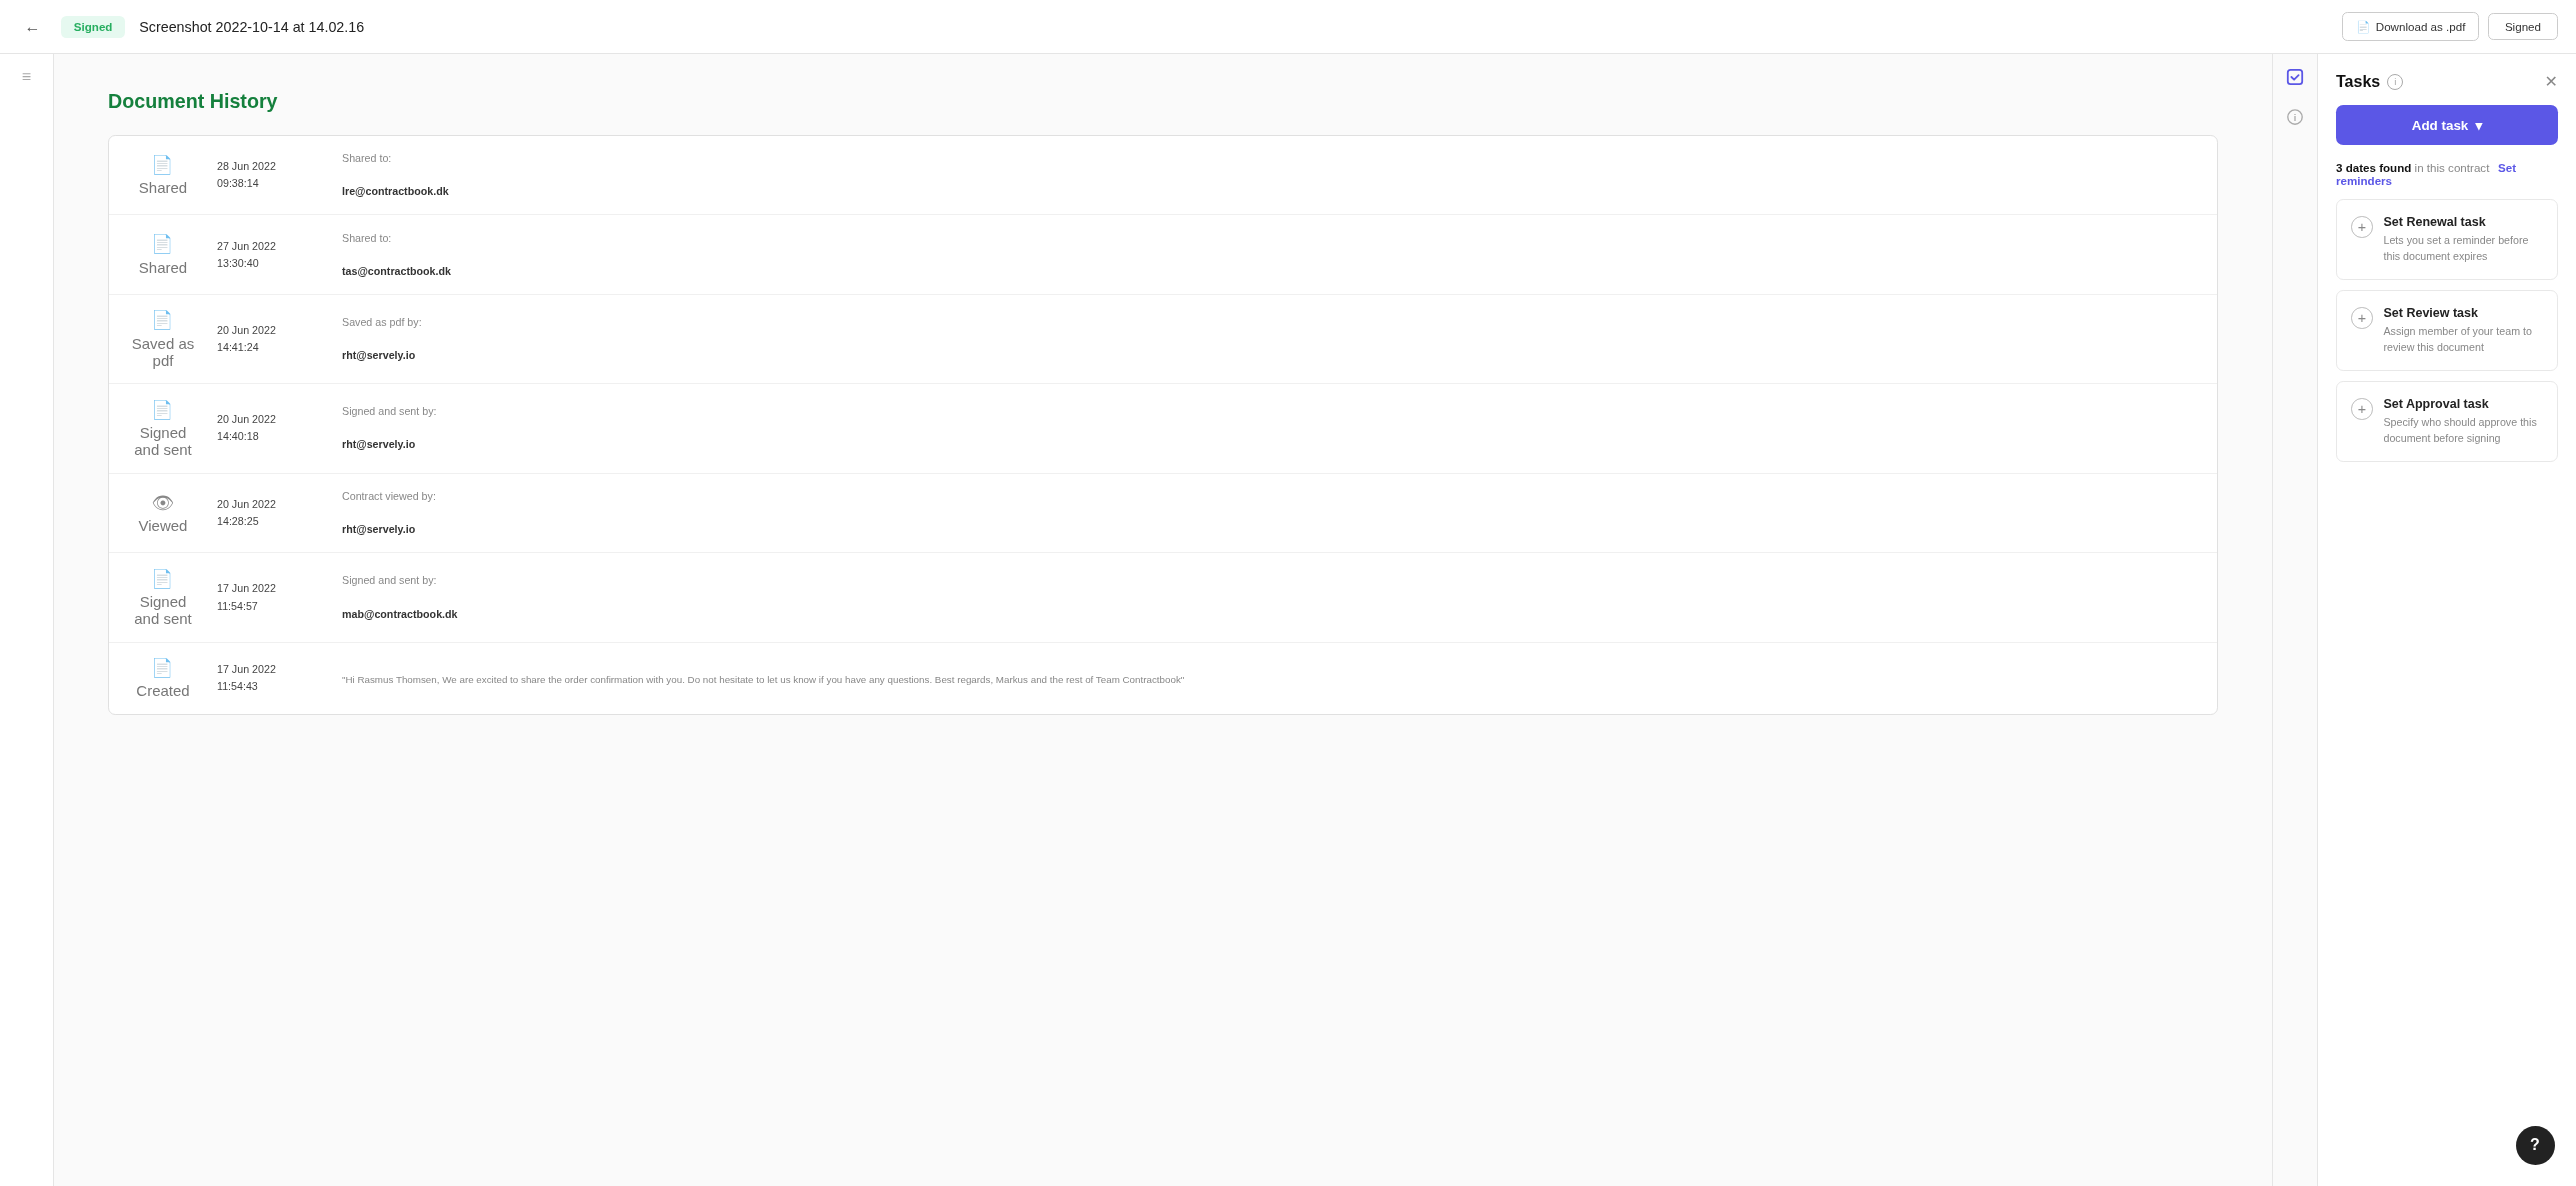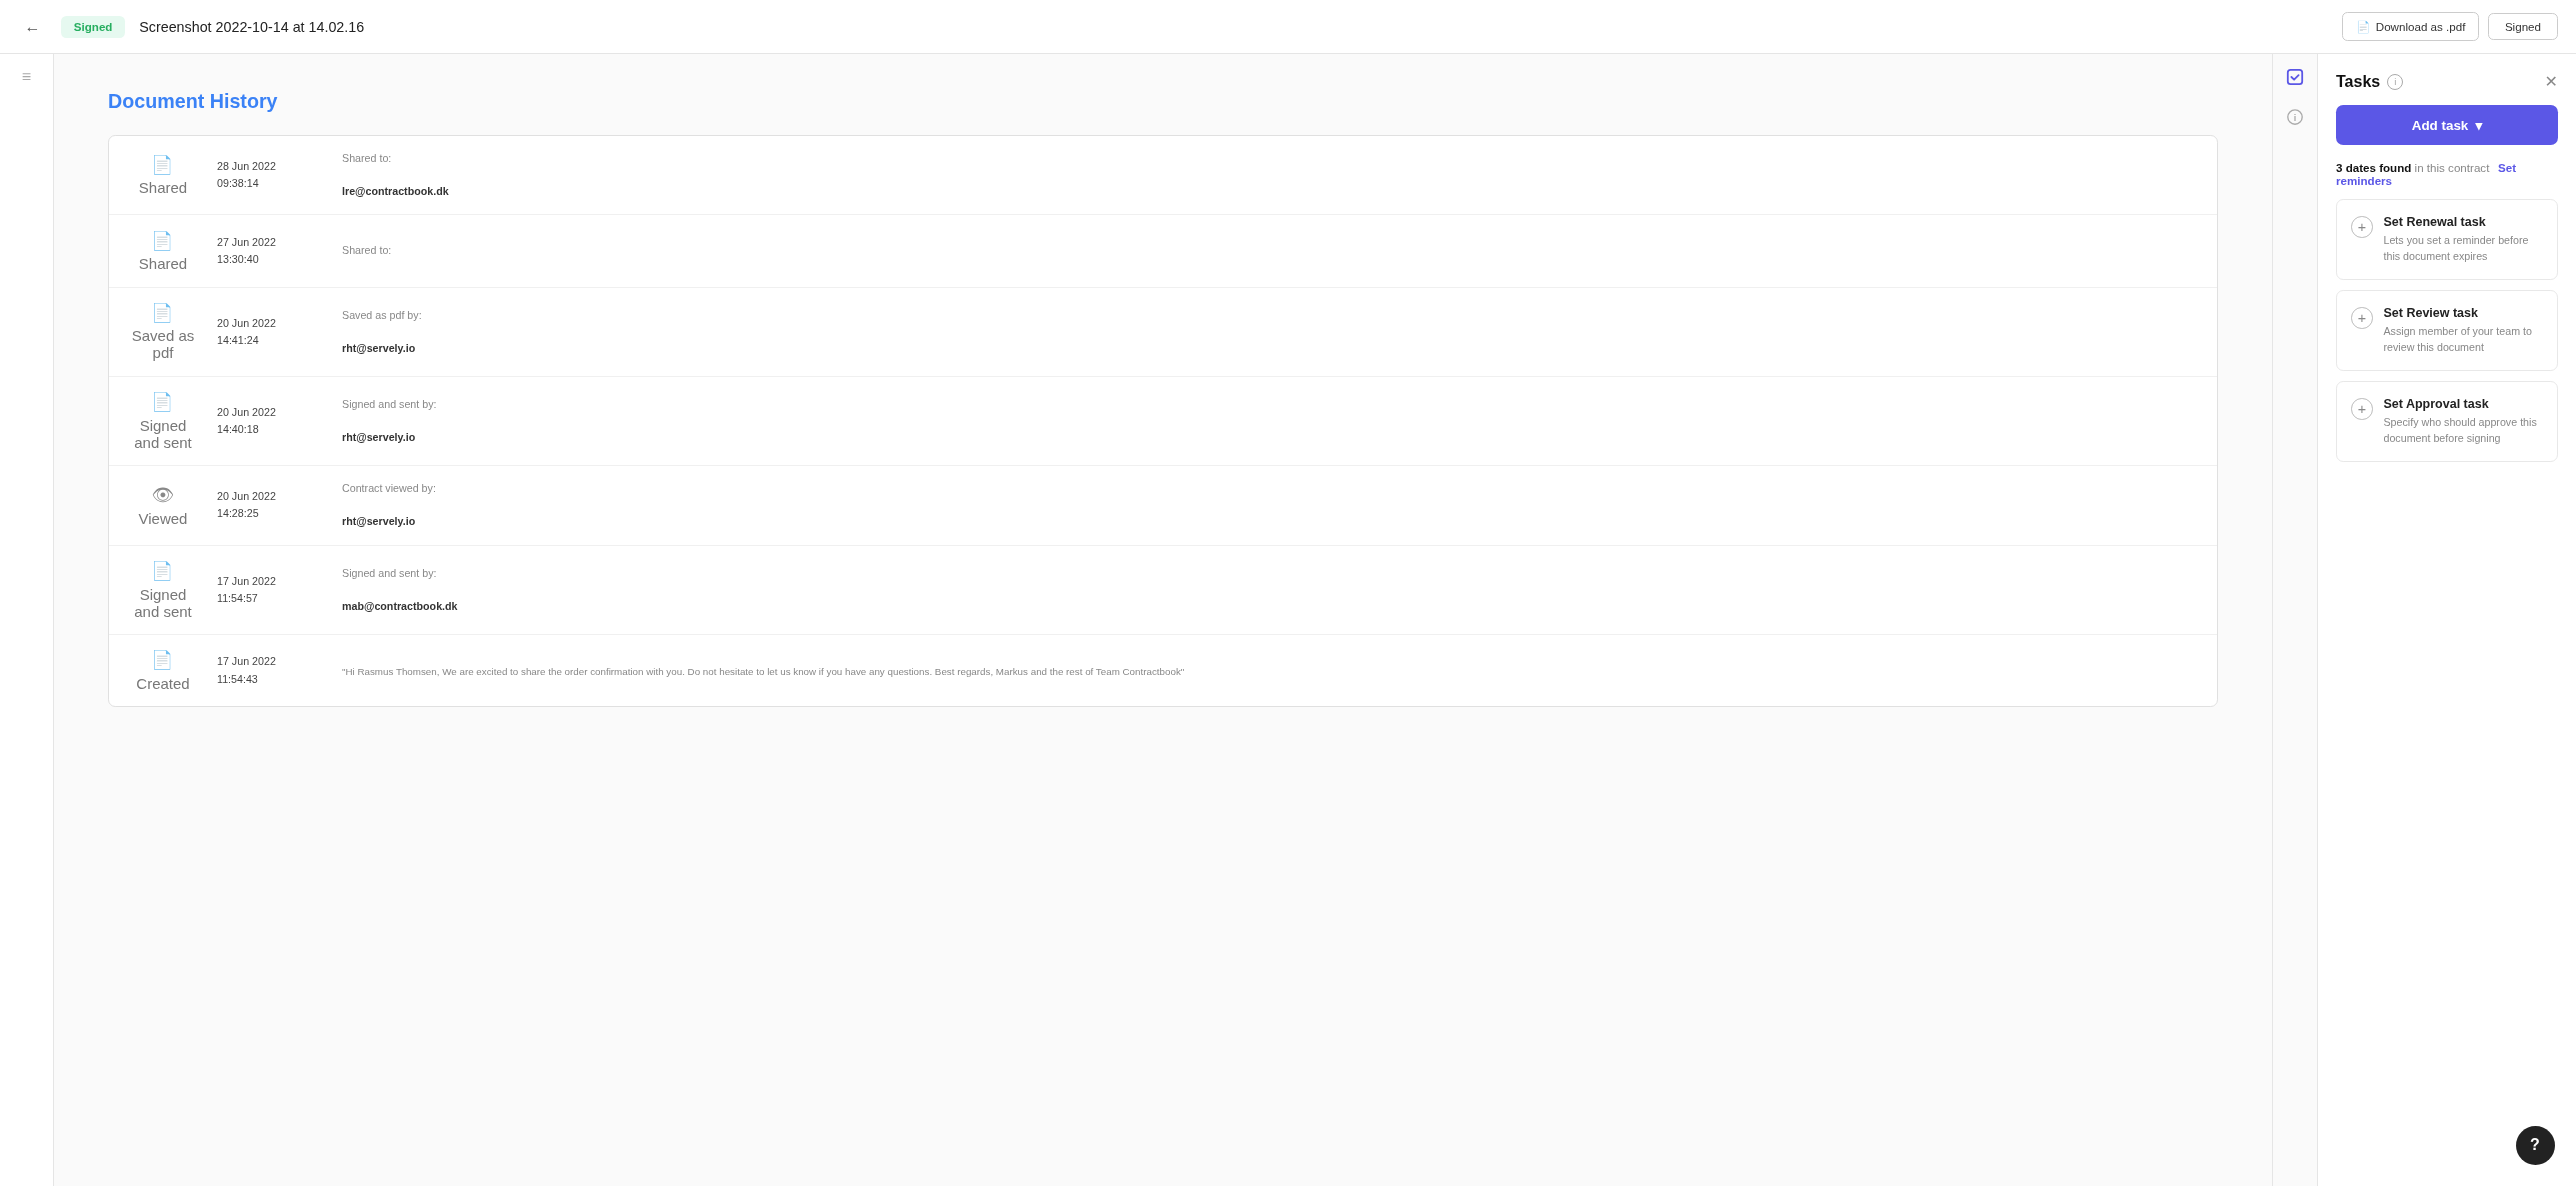--- a/index.html
+++ b/index.html
@@ -81,21 +81,21 @@
     .content-area {
       flex: 1;
       overflow-y: auto;
       background: #fafafa;
       padding: 36px 54px;
     }
 
     .doc-history-title {
       font-size: 19.7px;
       font-weight: 700;
-      color: #3b82f6;
+      color: #15803d;
       margin-bottom: 21.5px;
     }
 
     .history-table {
       background: #fff;
       border: 0.9px solid #e0e0e0;
       border-radius: 7.2px;
       overflow: hidden;
       width: 100%;
     }
@@ -310,20 +310,21 @@
         <div class="row-icon-label">
           <span class="row-icon">📄</span>
           <span class="row-label">Shared</span>
         </div>
         <div class="row-datetime">
           <div>27 Jun 2022</div>
           <div>13:30:40</div>
         </div>
         <div class="row-info">
           <div class="action-label">Shared to:</div>
+          <div class="email">tas@contractbook.dk</div>
         </div>
       </div>
 
       <div class="history-row">
         <div class="row-icon-label">
           <span class="row-icon">📄</span>
           <span class="row-label">Saved as pdf</span>
         </div>
         <div class="row-datetime">
           <div>20 Jun 2022</div>

